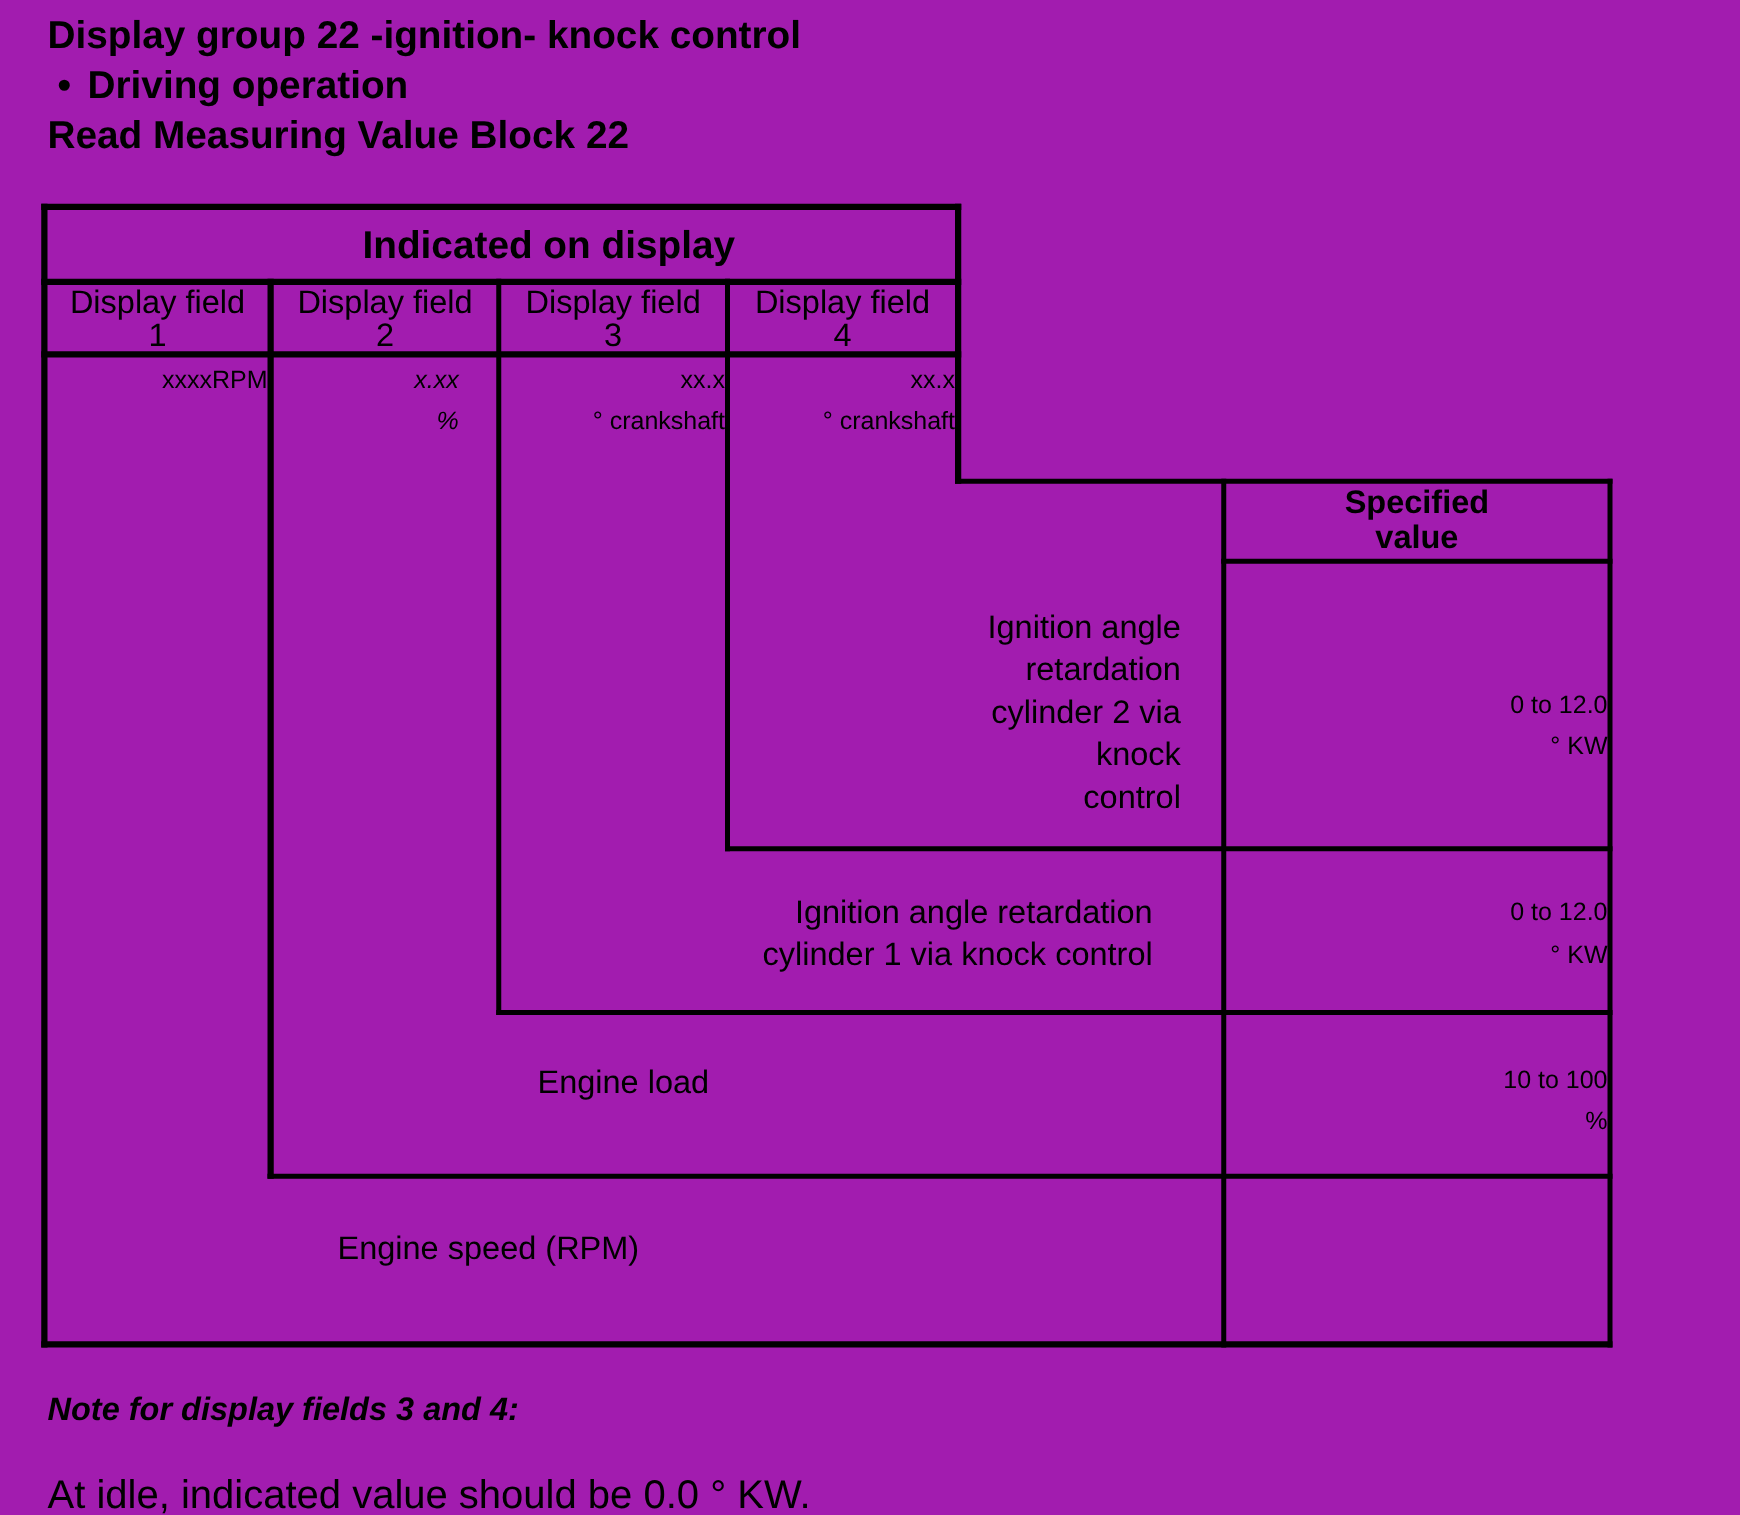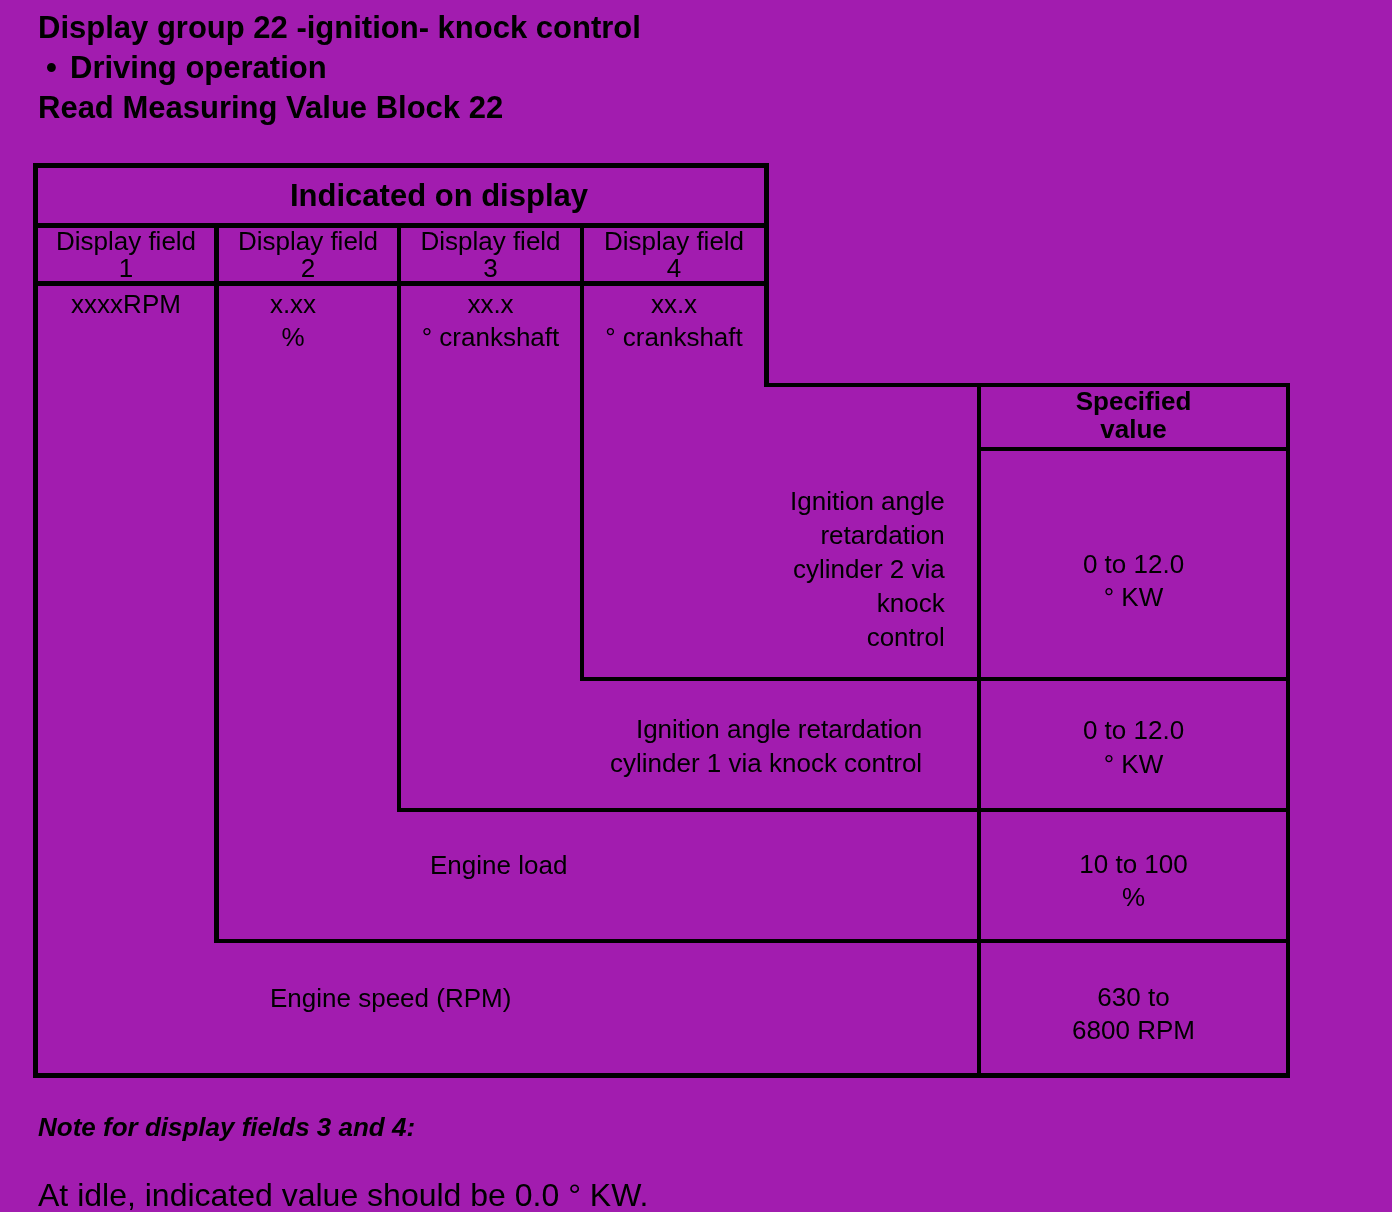--- a/index.html
+++ b/index.html
@@ -9,21 +9,21 @@
     background:#a21caf;
     color:#000;
     font-family:"Liberation Sans","DejaVu Sans",sans-serif;
     overflow:hidden;
   }
   .ln{position:absolute;background:#000;}
   .txt{position:absolute;white-space:nowrap;}
   .title-line{font-size:31px;font-weight:bold;line-height:40px;}
   .tbl-head{font-size:31px;font-weight:bold;}
   .cell{font-size:26px;line-height:27px;text-align:center;}
-  .val{font-size:26px;line-height:33px;text-align:center;}
+  .val{font-size:20px;line-height:33px;text-align:right;}
   .desc{font-size:26px;line-height:34px;text-align:right;}
   .spec-head{font-size:26px;font-weight:bold;line-height:28px;text-align:center;}
   .center-box{display:flex;flex-direction:column;align-items:center;justify-content:center;}
   .note-bold{font-size:26px;font-weight:bold;font-style:italic;}
   .note-reg{font-size:32px;}
 </style>
 </head>
 <body>
 
 <div class="page">
@@ -66,21 +66,21 @@
     <div>3</div>
   </div>
   <div class="txt cell" style="left:584px;top:228px;width:180px;">
     <div>Display field</div>
     <div>4</div>
   </div>
 
   <div class="txt val" style="left:38px;top:288px;width:176px;">
     <div>xxxxRPM</div>
   </div>
-  <div class="txt val" style="left:219px;top:288px;width:148px;">
+  <div class="txt val" style="left:219px;top:288px;width:148px;font-style:italic;">
     <div>x.xx</div>
     <div>%</div>
   </div>
   <div class="txt val" style="left:401px;top:288px;width:179px;">
     <div>xx.x</div>
     <div>° crankshaft</div>
   </div>
   <div class="txt val" style="left:584px;top:288px;width:180px;">
     <div>xx.x</div>
     <div>° crankshaft</div>
@@ -116,21 +116,17 @@
     <div>Engine load</div>
   </div>
   <div class="txt val" style="left:981px;top:848px;width:305px;">
     <div>10 to 100</div>
     <div>%</div>
   </div>
 
   <div class="txt desc" style="left:246px;top:981px;margin-left:24px;">
     <div>Engine speed (RPM)</div>
   </div>
-  <div class="txt val" style="left:981px;top:981px;width:305px;">
-    <div>630 to</div>
-    <div>6800 RPM</div>
-  </div>
 
   <div class="txt note-bold" style="left:38px;top:1112px;">Note for display fields 3 and 4:</div>
   <div class="txt note-reg" style="left:38px;top:1177px;">At idle, indicated value should be 0.0 ° KW.</div>
 
 </div>
 
 </body></html>

